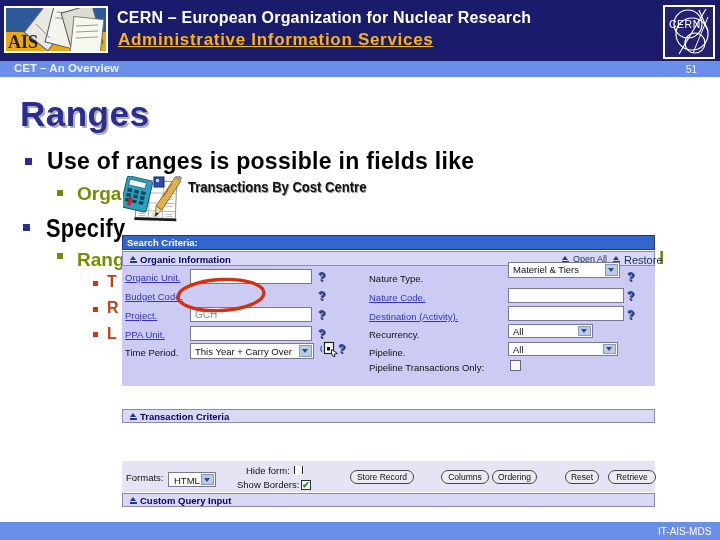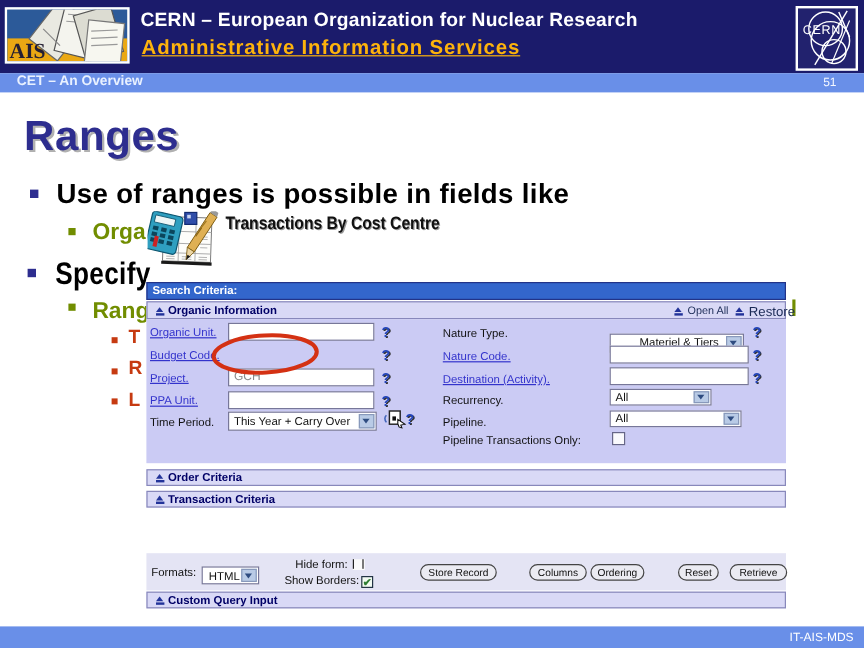--- a/index.html
+++ b/index.html
@@ -192,44 +192,40 @@
   <div class="sel" style="left:68px; top:111px; width:124px; height:16px; padding:2px 0 0 4px;">This Year + Carry Over<span class="selarrow"></span></div>
   <svg class="abs" style="left:197px; top:109px;" width="20" height="16" viewBox="0 0 20 16">
     <path d="M3 5 q-2.5 2.5 0 6" fill="none" stroke="#4466bb" stroke-width="1.3"></path>
     <rect x="5.5" y="1.5" width="9" height="11" fill="#fff" stroke="#222" stroke-width="1.2"></rect>
     <rect x="8" y="6" width="3" height="3.5" fill="#111"></rect>
     <polygon points="12.5,8.5 18.5,12.5 15,13.2 16,15.8 13.5,14.8 12.5,12" fill="#fff" stroke="#111" stroke-width="0.9"></polygon>
   </svg>
   <div class="q" style="left:216px; top:110px;">?</div>
 
   <span class="plain" style="left:247px; top:41px;">Nature Type.</span>
-  <div class="sel" style="left:386px; top:46px; width:112px; height:16px; padding:1px 0 0 4px;text-align:center;">Materiel &amp; Tiers<span class="selarrow"></span></div>
+  <div class="sel" style="left:386px; top:30px; width:112px; height:16px; padding:1px 0 0 4px;">Materiel &amp; Tiers<span class="selarrow"></span></div>
   <div class="q" style="left:505px; top:38px;">?</div>
 
   <a class="flabel" style="left:247px; top:60px;">Nature Code.</a>
   <div class="inp" style="left:386px; top:56px; width:116px; height:15px;"></div>
   <div class="q" style="left:505px; top:57px;">?</div>
 
   <a class="flabel" style="left:247px; top:79px;">Destination (Activity).</a>
   <div class="inp" style="left:386px; top:74px; width:116px; height:15px;"></div>
   <div class="q" style="left:505px; top:76px;">?</div>
 
   <span class="plain" style="left:247px; top:97px;">Recurrency.</span>
   <div class="sel" style="left:386px; top:92px; width:85px; height:14px; padding:1px 0 0 4px;">All<span class="selarrow"></span></div>
 
   <span class="plain" style="left:247px; top:115px;">Pipeline.</span>
   <div class="sel" style="left:386px; top:110px; width:110px; height:14px; padding:1px 0 0 4px;">All<span class="selarrow"></span></div>
 
   <span class="plain" style="left:247px; top:130px;">Pipeline Transactions Only:</span>
   <div class="inp" style="left:388px; top:128px; width:11px; height:11px; background:#fafafd; border:1px solid #666688;"></div>
 
-  <div class="abs secbar" style="top:159px;">
-      <span class="eject" style="left:6px; top:3px;"></span>
-      <span class="lbl">Order Criteria</span>
-    </div>
   <div class="abs secbar" style="top:177px;">
       <span class="eject" style="left:6px; top:3px;"></span>
       <span class="lbl">Transaction Criteria</span>
     </div>
   <div class="abs secbar" style="top:213px;margin-top:48px;">
       <span class="eject" style="left:6px; top:3px;"></span>
       <span class="lbl">Custom Query Input</span>
     </div>
 
   <div class="abs" id="toolbar"></div>

